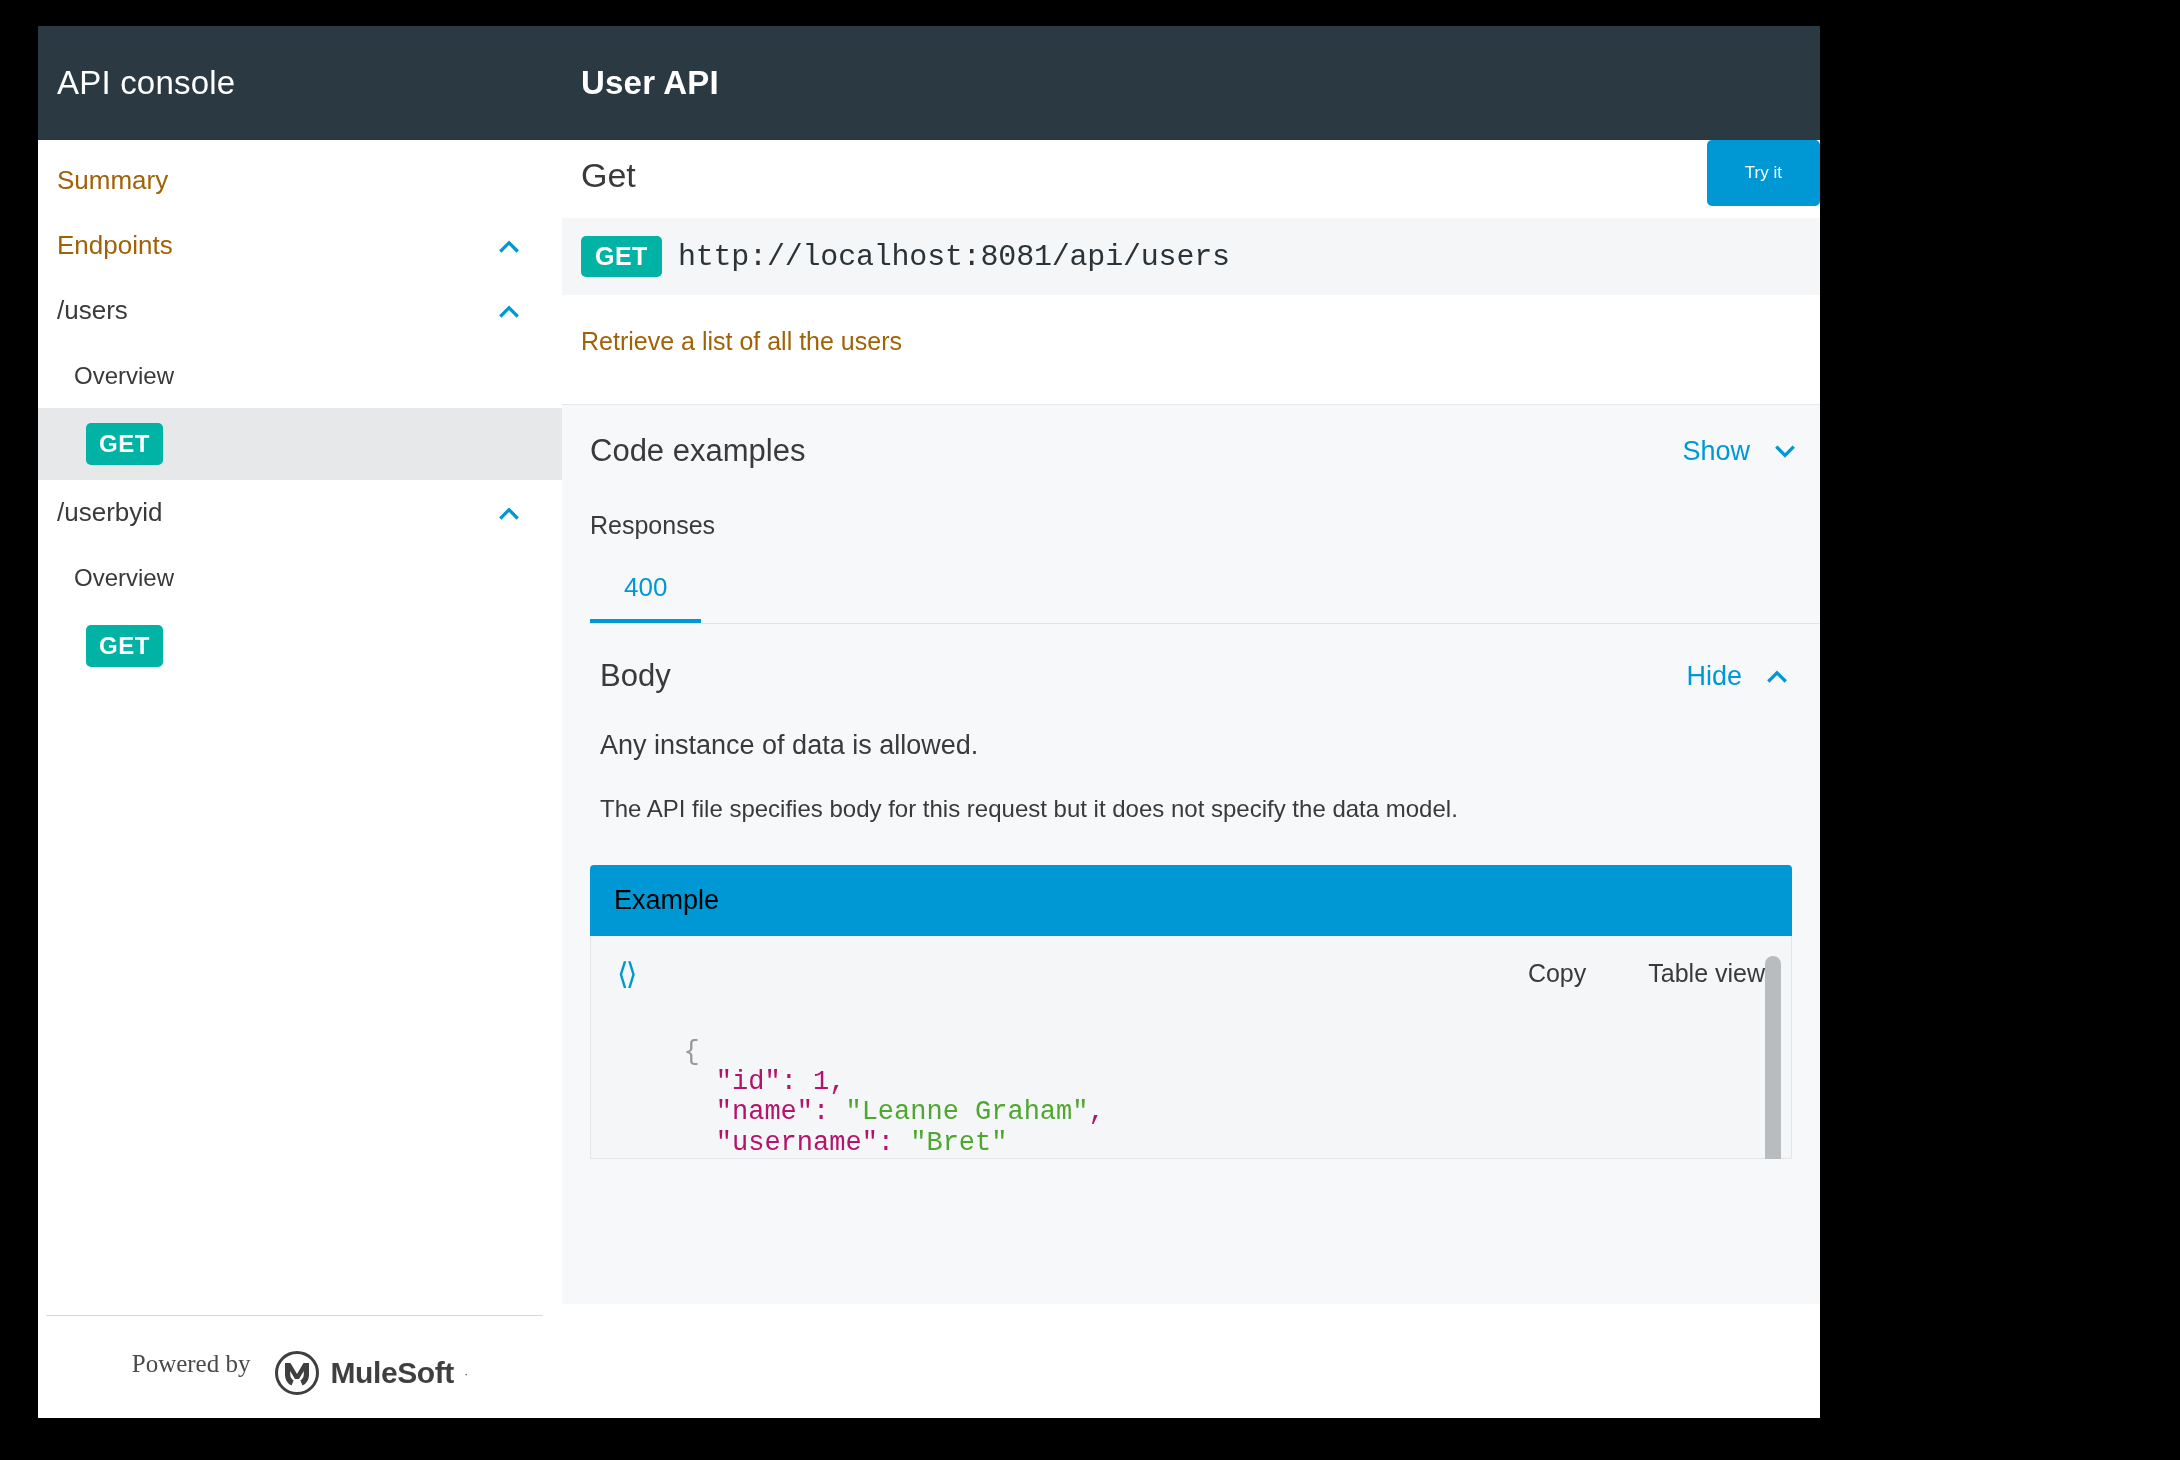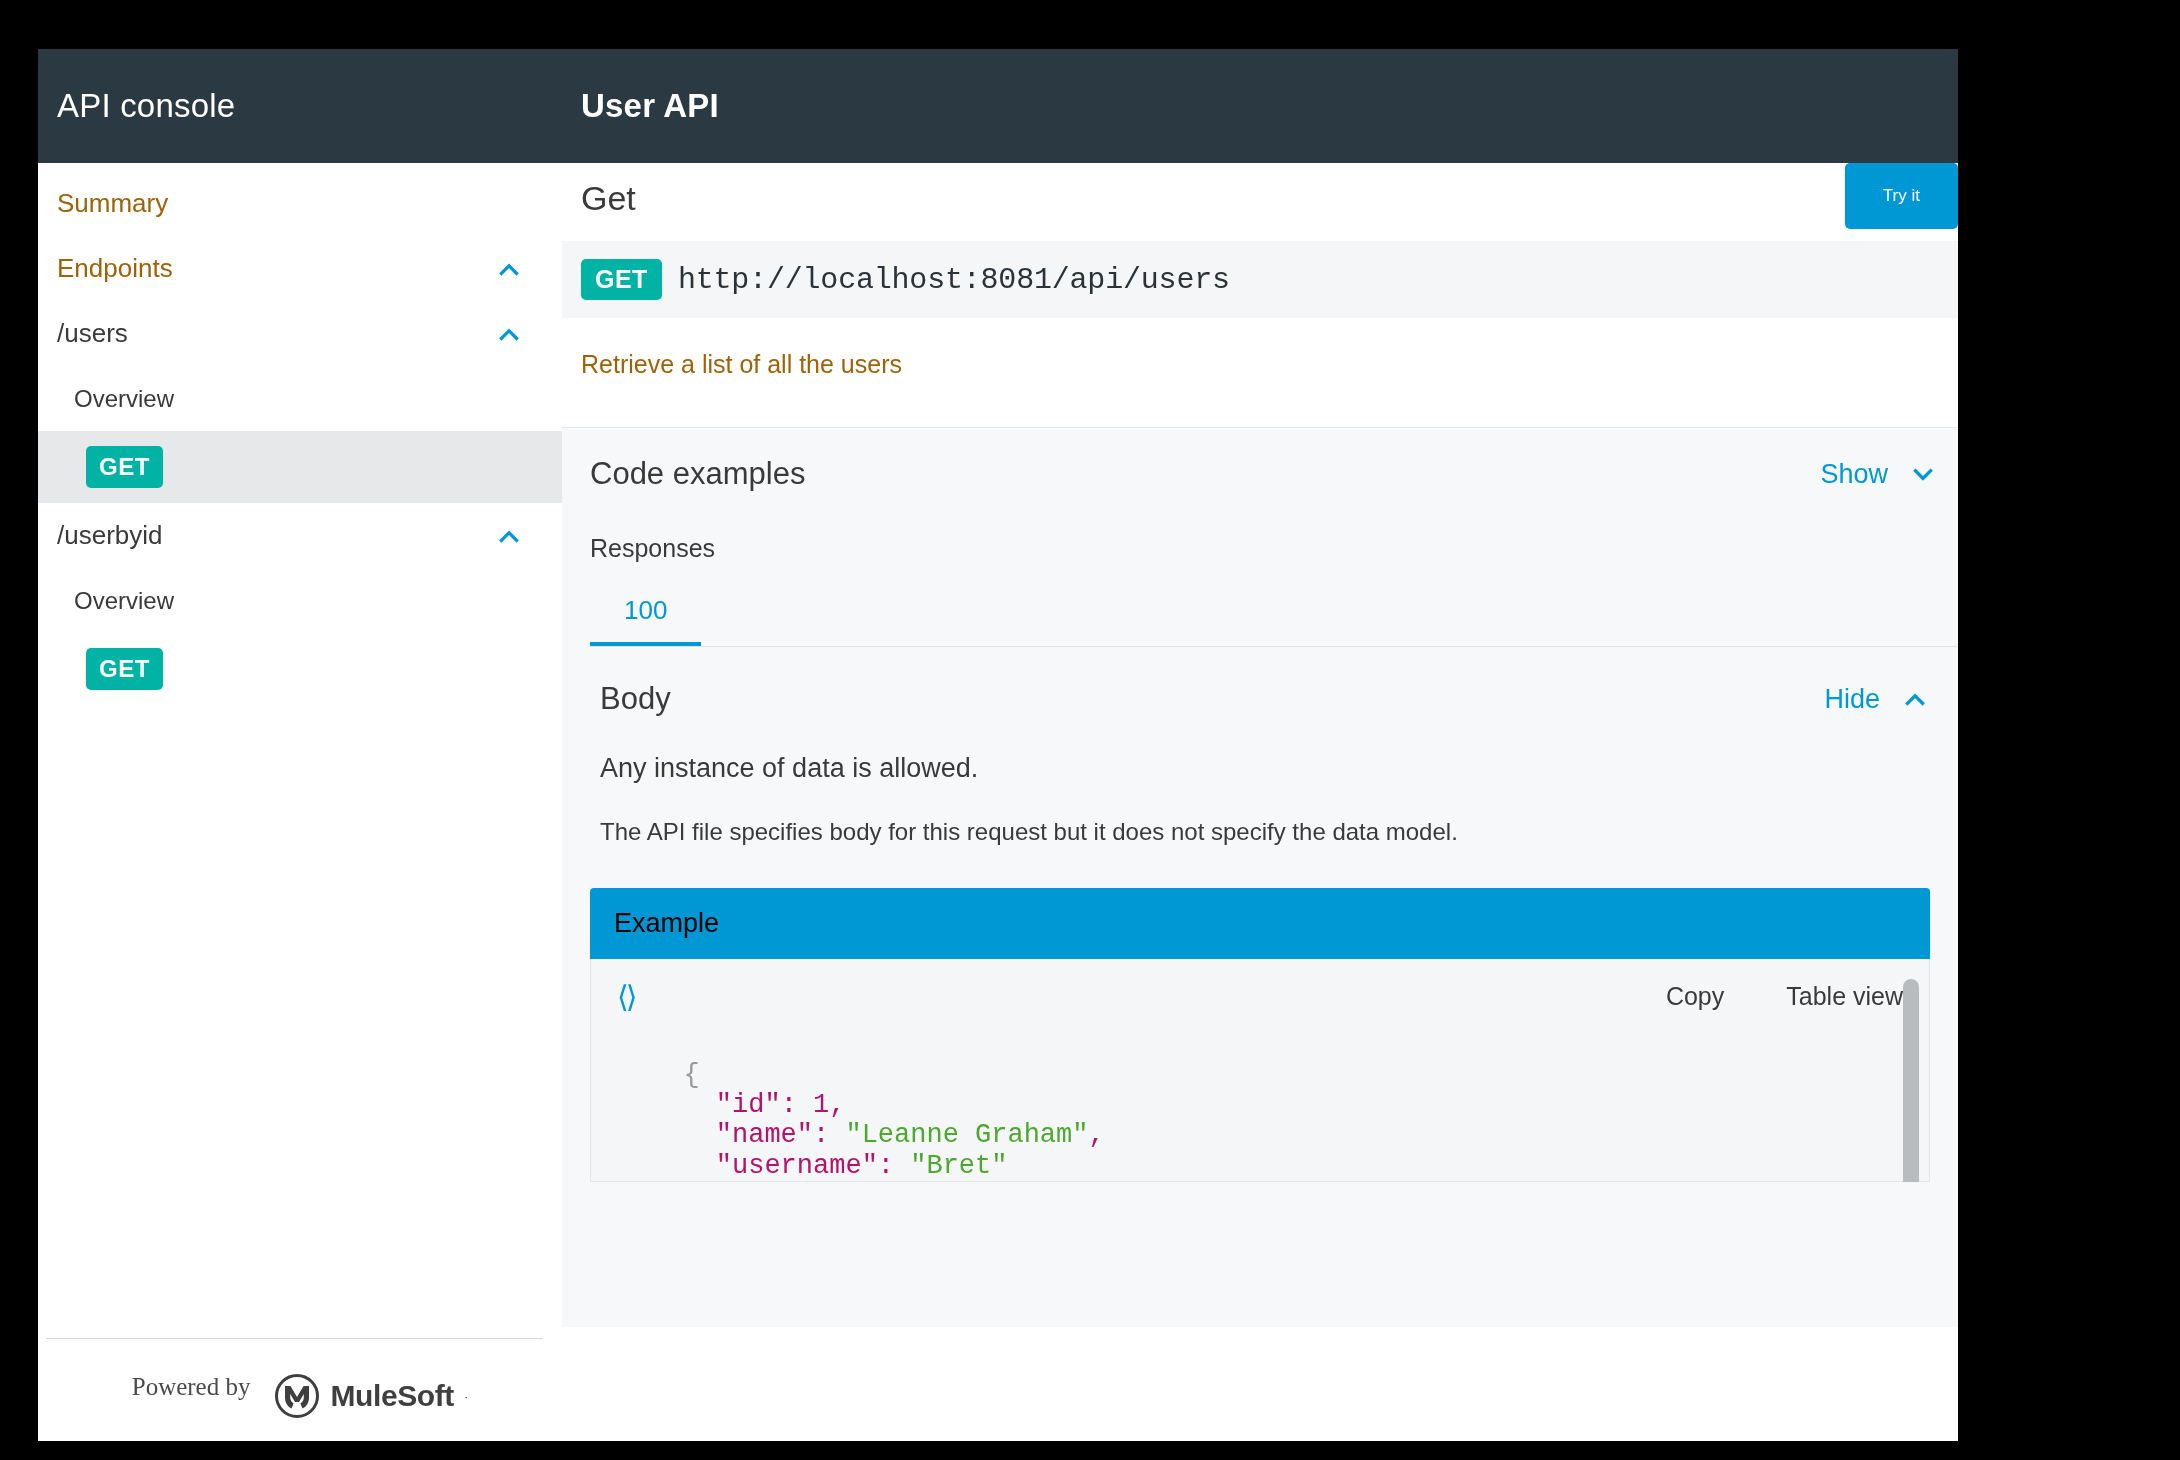--- a/index.html
+++ b/index.html
@@ -8,22 +8,22 @@
     background: #000000;
     width: 2180px;
     height: 1460px;
     overflow: hidden;
   }
   * { box-sizing: border-box; }
 
   .page {
     position: absolute;
     left: 38px;
-    top: 49px;
-    width: 1920px;
+    top: 26px;
+    width: 1782px;
     height: 1392px;
     background: #ffffff;
     overflow: hidden;
     font-family: "Liberation Sans", sans-serif;
   }
 
   
   .topbar {
     display: flex;
     height: 114px;
@@ -397,21 +397,21 @@
             <span>Show</span>
             <svg class="chev" viewBox="0 0 24 24">
               <path d="M5 9 L12 16 L19 9" fill="none" stroke="#0098d4" stroke-width="3" stroke-linecap="square"></path>
             </svg>
           </span>
         </div>
 
         <div class="responses-label">Responses</div>
 
         <div class="tabs" id="response-tabs">
-            <div class="tab active">100</div>
+            <div class="tab active">400</div>
           </div>
 
         <div class="body-section">
           <div class="body-head">
             <span class="body-title">Body</span>
             <span class="toggle-link">
               <span>Hide</span>
               <svg class="chev" viewBox="0 0 24 24">
                 <path d="M5 16 L12 9 L19 16" fill="none" stroke="#0098d4" stroke-width="3" stroke-linecap="square"></path>
               </svg>

